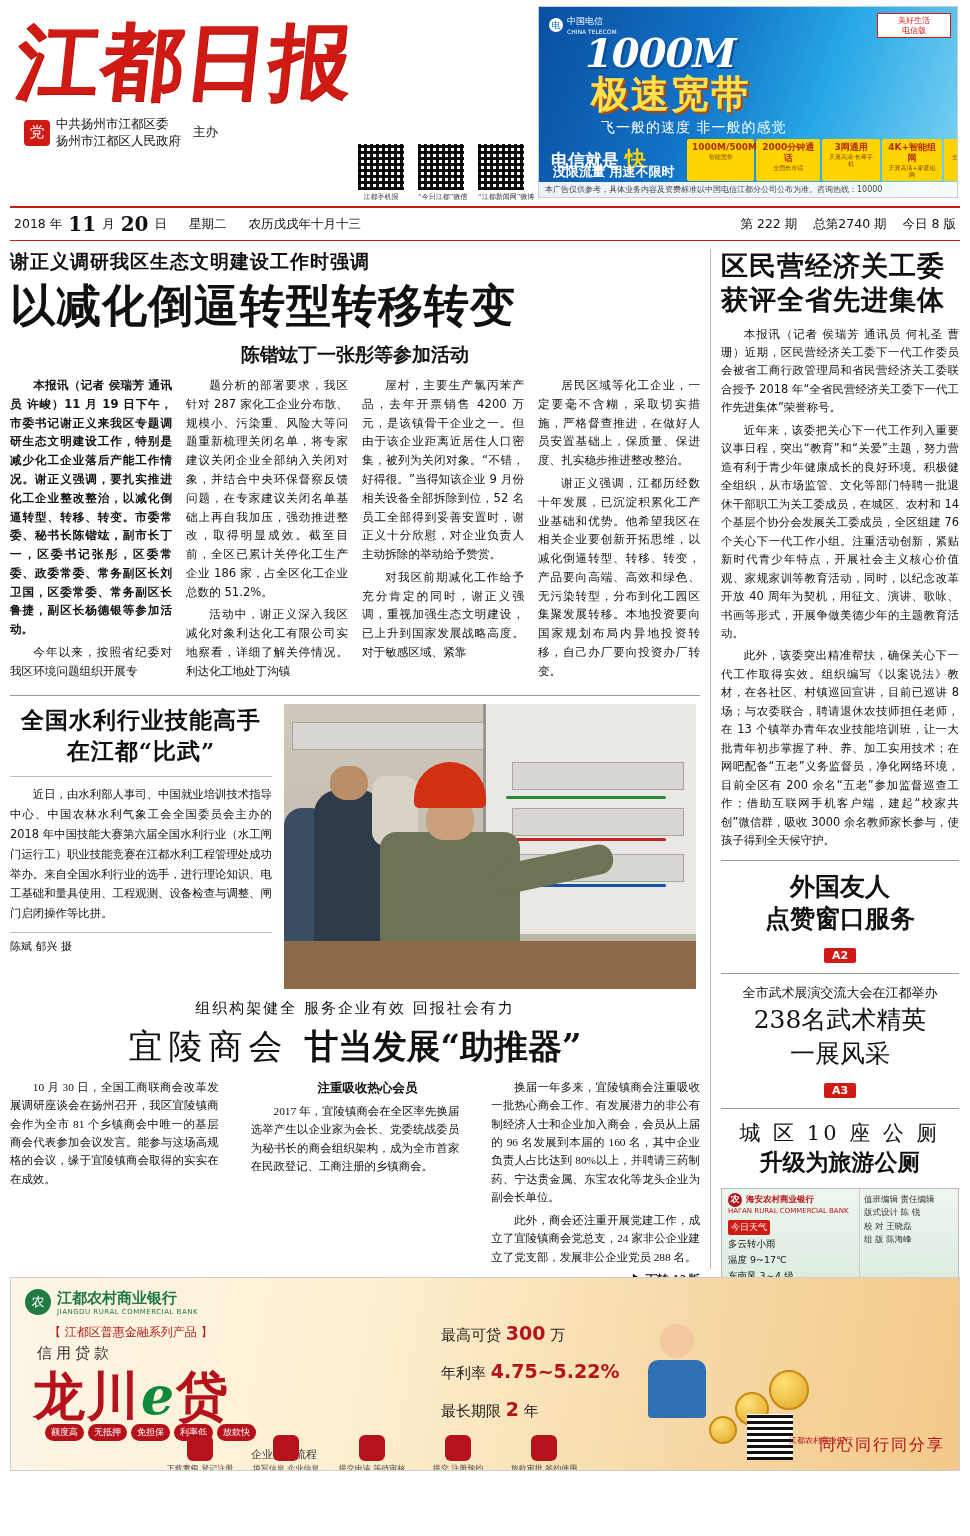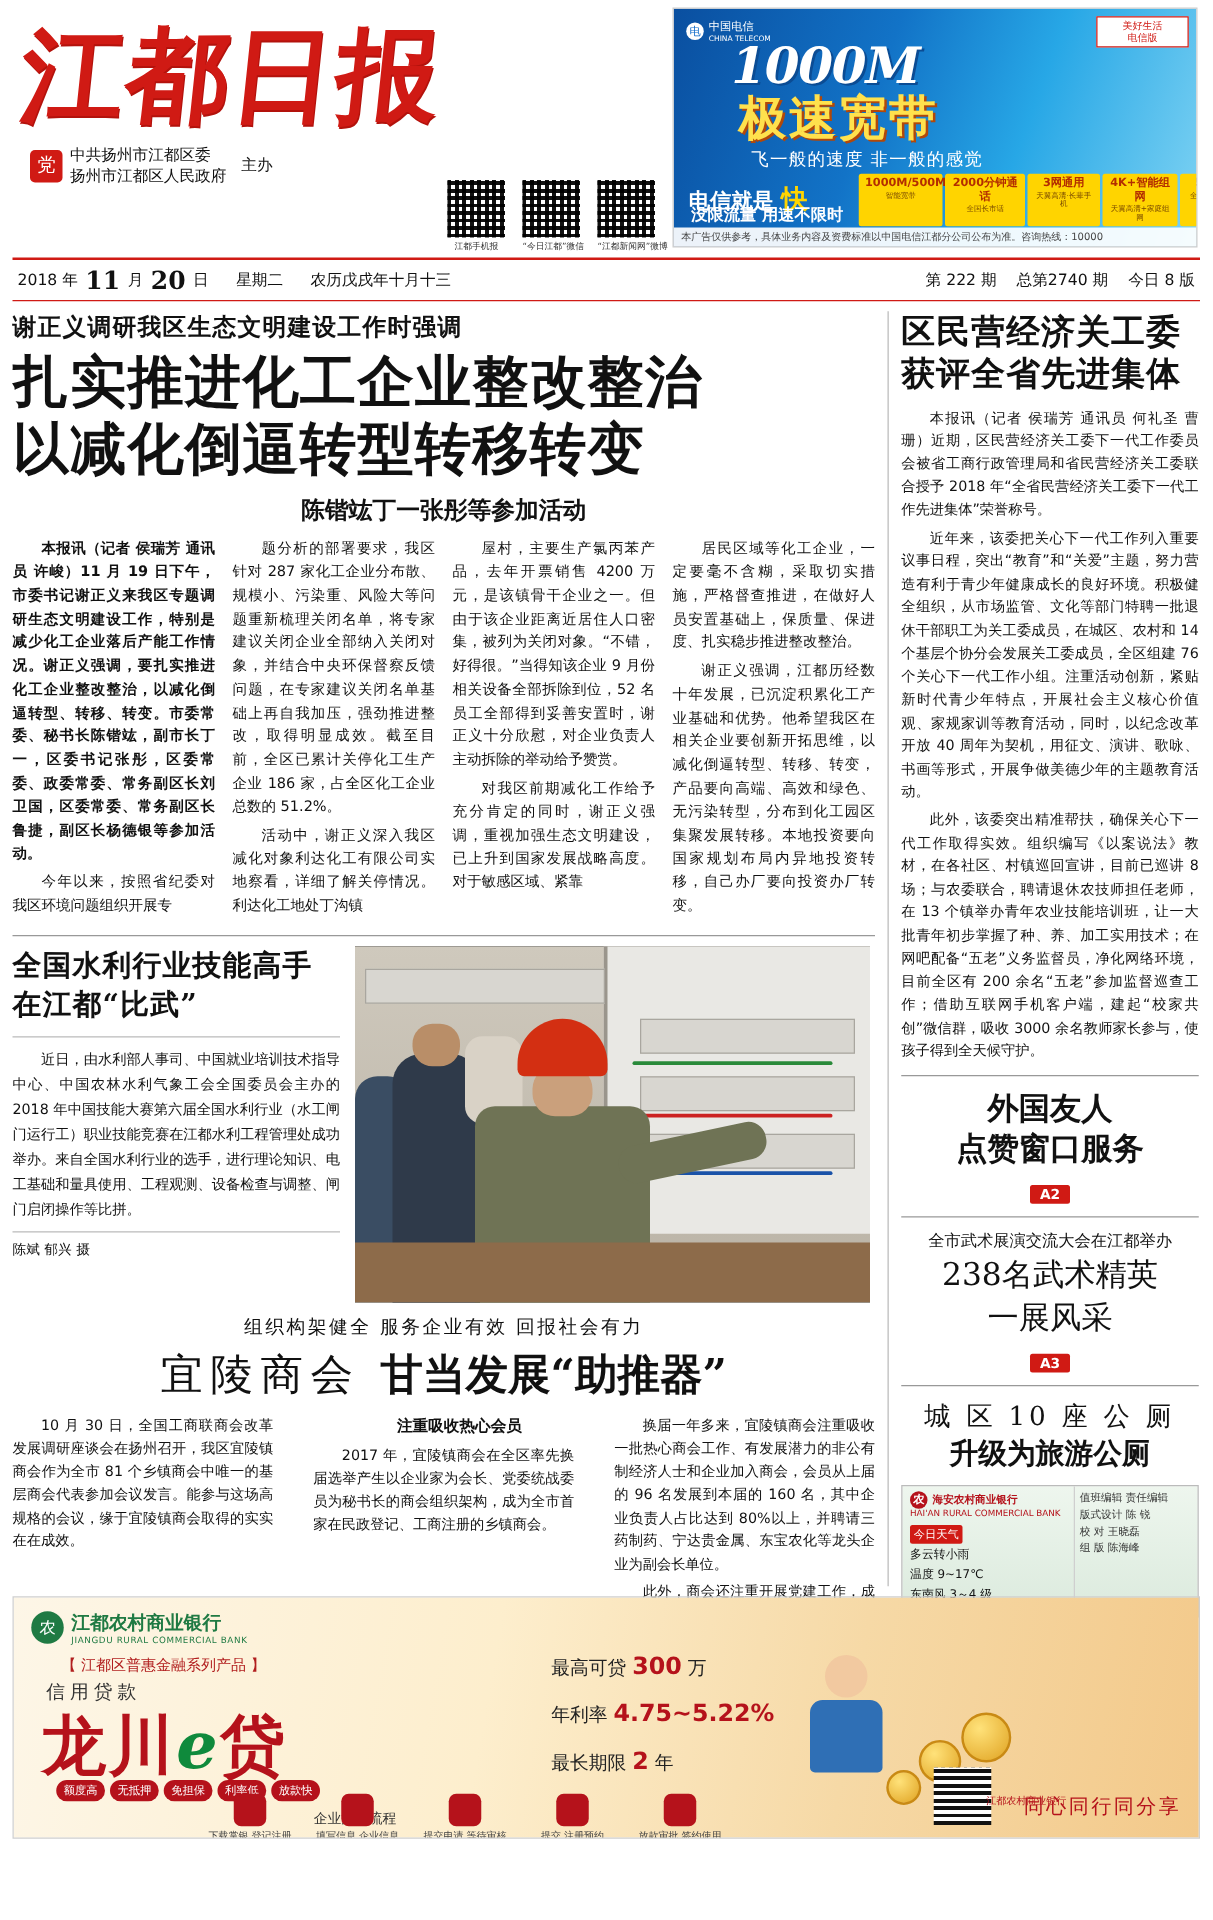--- a/index.html
+++ b/index.html
@@ -56,21 +56,21 @@
 
   .cols3{display:flex;gap:14px;font-size:11.6px;line-height:1.62;text-align:justify;}
   .cols3 .c{flex:1;}
   .cols3 p{margin:0 0 4px;text-indent:2em;}
   .lead{font-weight:bold;}
 
   .divider{border-top:1px solid #999;margin:10px 0 8px;}
 
   .feature{display:flex;gap:12px;margin-top:6px;}
   .feat-text{width:262px;}
-  .feat-title{font-family:"DejaVu Serif",serif;font-size:23px;font-weight:bold;line-height:1.35;text-align:left;letter-spacing:1px;}
+  .feat-title{font-family:"DejaVu Serif",serif;font-size:23px;font-weight:bold;line-height:1.35;text-align:center;letter-spacing:1px;}
   .feat-title .l2{display:block;}
   .feat-body{font-size:11.4px;line-height:1.75;text-align:justify;margin-top:10px;border-top:1px solid #bbb;border-bottom:1px solid #bbb;padding:8px 0;}
   .feat-body p{margin:0;text-indent:2em;}
   .credit{font-size:11px;text-align:left;margin-top:6px;}
   .photo{width:412px;height:285px;position:relative;overflow:hidden;background:#2b2a28;}
   .ph-wall{position:absolute;inset:0;background:linear-gradient(#cfc9bd,#b9b2a5);}
   .ph-panel{position:absolute;right:0;top:0;width:210px;height:230px;background:#e9e8e4;border-left:3px solid #9a958c;}
   .ph-row{position:absolute;left:8px;width:190px;height:26px;background:#d8d6d0;border:1px solid #a9a69f;}
   .ph-wires{position:absolute;left:12px;width:180px;height:3px;border-radius:2px;}
   .ph-helmet{position:absolute;left:130px;top:58px;width:72px;height:46px;background:#d32f12;border-radius:40px 40px 6px 6px;}
@@ -81,21 +81,21 @@
   .ph-p2h{position:absolute;left:46px;top:62px;width:38px;height:34px;background:#b98e68;border-radius:16px;}
   .ph-p3{position:absolute;left:0px;top:104px;width:44px;height:180px;background:#3a4d63;border-radius:18px 18px 0 0;}
   .ph-p4{position:absolute;left:88px;top:72px;width:46px;height:70px;background:#d9d2c6;border-radius:14px;}
   .ph-desk{position:absolute;left:0;bottom:0;width:100%;height:48px;background:#8d6b4a;}
 
   .mid-kicker{text-align:center;font-size:15px;font-family:"DejaVu Serif",serif;margin-top:10px;letter-spacing:2px;}
   .mid-head{display:flex;align-items:baseline;justify-content:center;gap:16px;margin:6px 0 8px;}
   .mid-head .a{font-family:"DejaVu Serif",serif;font-size:34px;letter-spacing:6px;}
   .mid-head .b{font-family:"DejaVu Serif",serif;font-size:34px;font-weight:bold;}
 
-  .cols3b{display:flex;gap:32px;font-size:11.4px;line-height:1.62;text-align:justify;}
+  .cols3b{display:flex;gap:32px;font-size:11.4px;line-height:1.62;text-align:justify;font-family:Liberation Serif, serif;}
   .cols3b .c{flex:1;}
   .cols3b p{margin:0 0 4px;text-indent:2em;}
   .subtitle-c{text-align:center;font-weight:bold;font-size:12.5px;margin-bottom:4px;text-indent:0;}
   .jump{text-align:right;font-size:11.5px;font-weight:bold;margin-top:4px;}
 
   
   .r-head{font-family:"DejaVu Serif",serif;font-size:27px;font-weight:bold;line-height:1.25;letter-spacing:1px;}
   .r-body{font-size:11.4px;line-height:1.62;text-align:justify;margin-top:8px;}
   .r-body p{margin:0 0 4px;text-indent:2em;}
   .r-rule{border-top:1px solid #999;margin:10px 0;}
@@ -233,21 +233,20 @@
     <span class="right" style="margin-left:10px">总第2740 期</span>
     <span class="right" style="margin-left:10px">今日 8 版</span>
   </div>
 
   <div class="body">
 
     <div class="left">
 
       <div class="kicker">谢正义调研我区生态文明建设工作时强调</div>
       <div class="headline">
-        <div>扎实推进化工企业整改整治</div>
         <div>以减化倒逼转型转移转变</div>
       </div>
       <div class="subhead">陈锴竑丁一张彤等参加活动</div>
 
       <div class="cols3">
         <div class="c">
           <p class="lead">本报讯（记者 侯瑞芳 通讯员 许峻）11 月 19 日下午，市委书记谢正义来我区专题调研生态文明建设工作，特别是减少化工企业落后产能工作情况。谢正义强调，要扎实推进化工企业整改整治，以减化倒逼转型、转移、转变。市委常委、秘书长陈锴竑，副市长丁一，区委书记张彤，区委常委、政委常委、常务副区长刘卫国，区委常委、常务副区长鲁捷，副区长杨德银等参加活动。</p>
           <p>今年以来，按照省纪委对我区环境问题组织开展专</p>
         </div>
         <div class="c">

